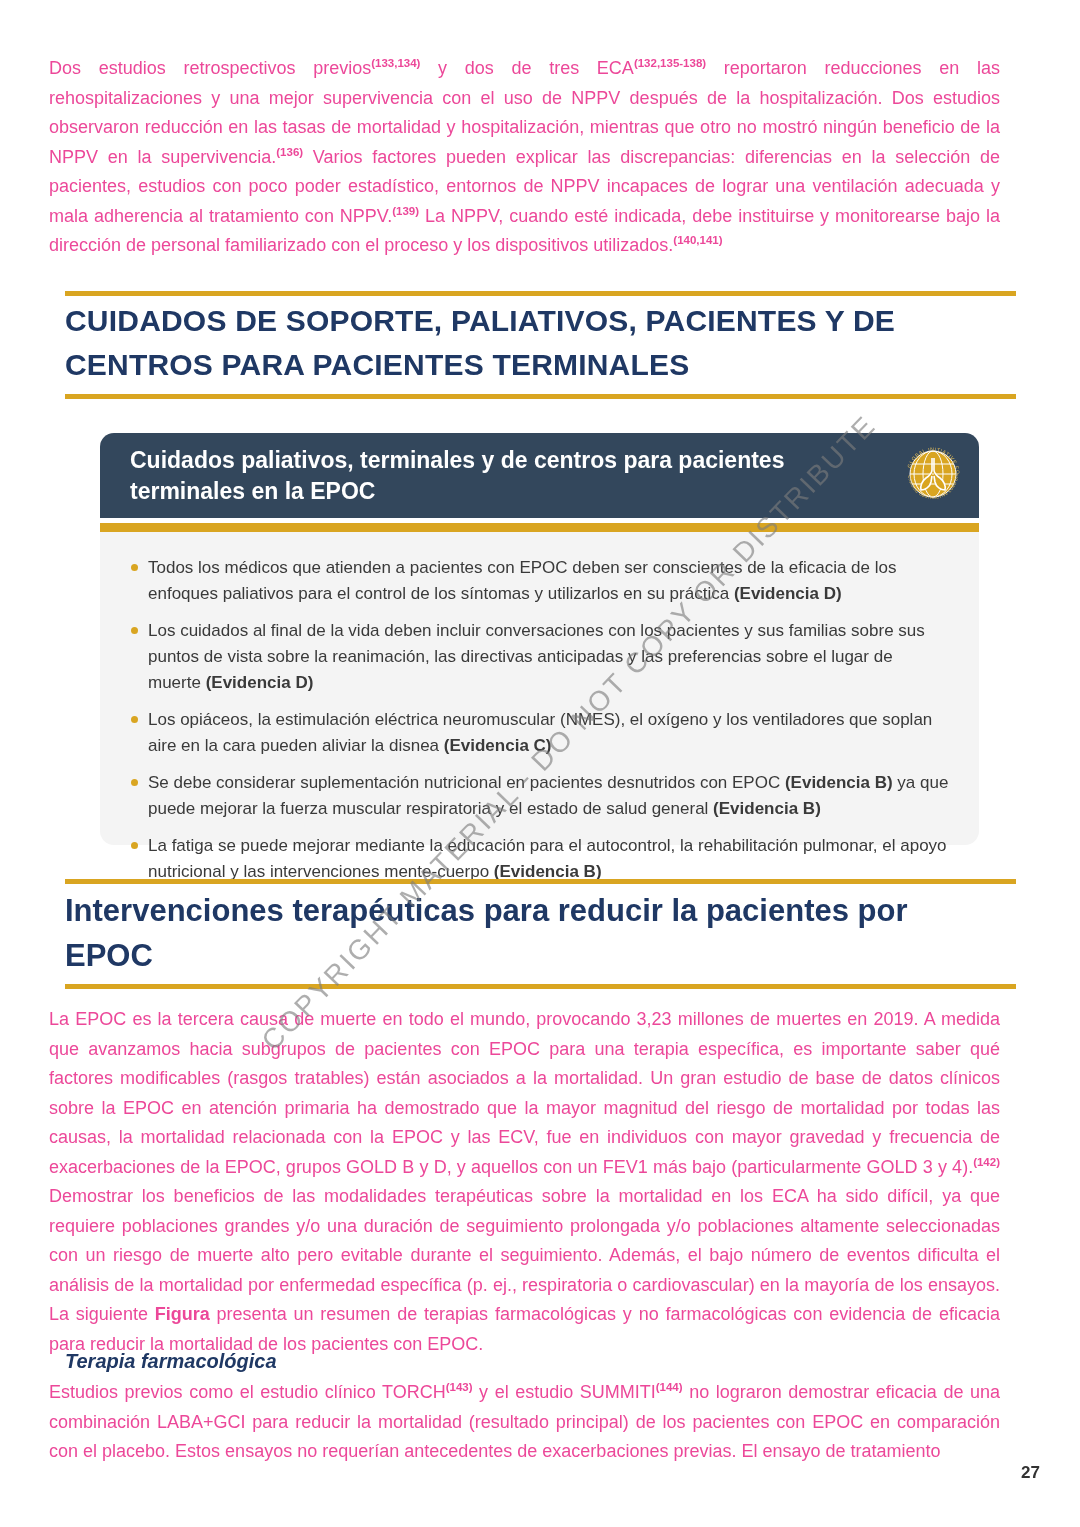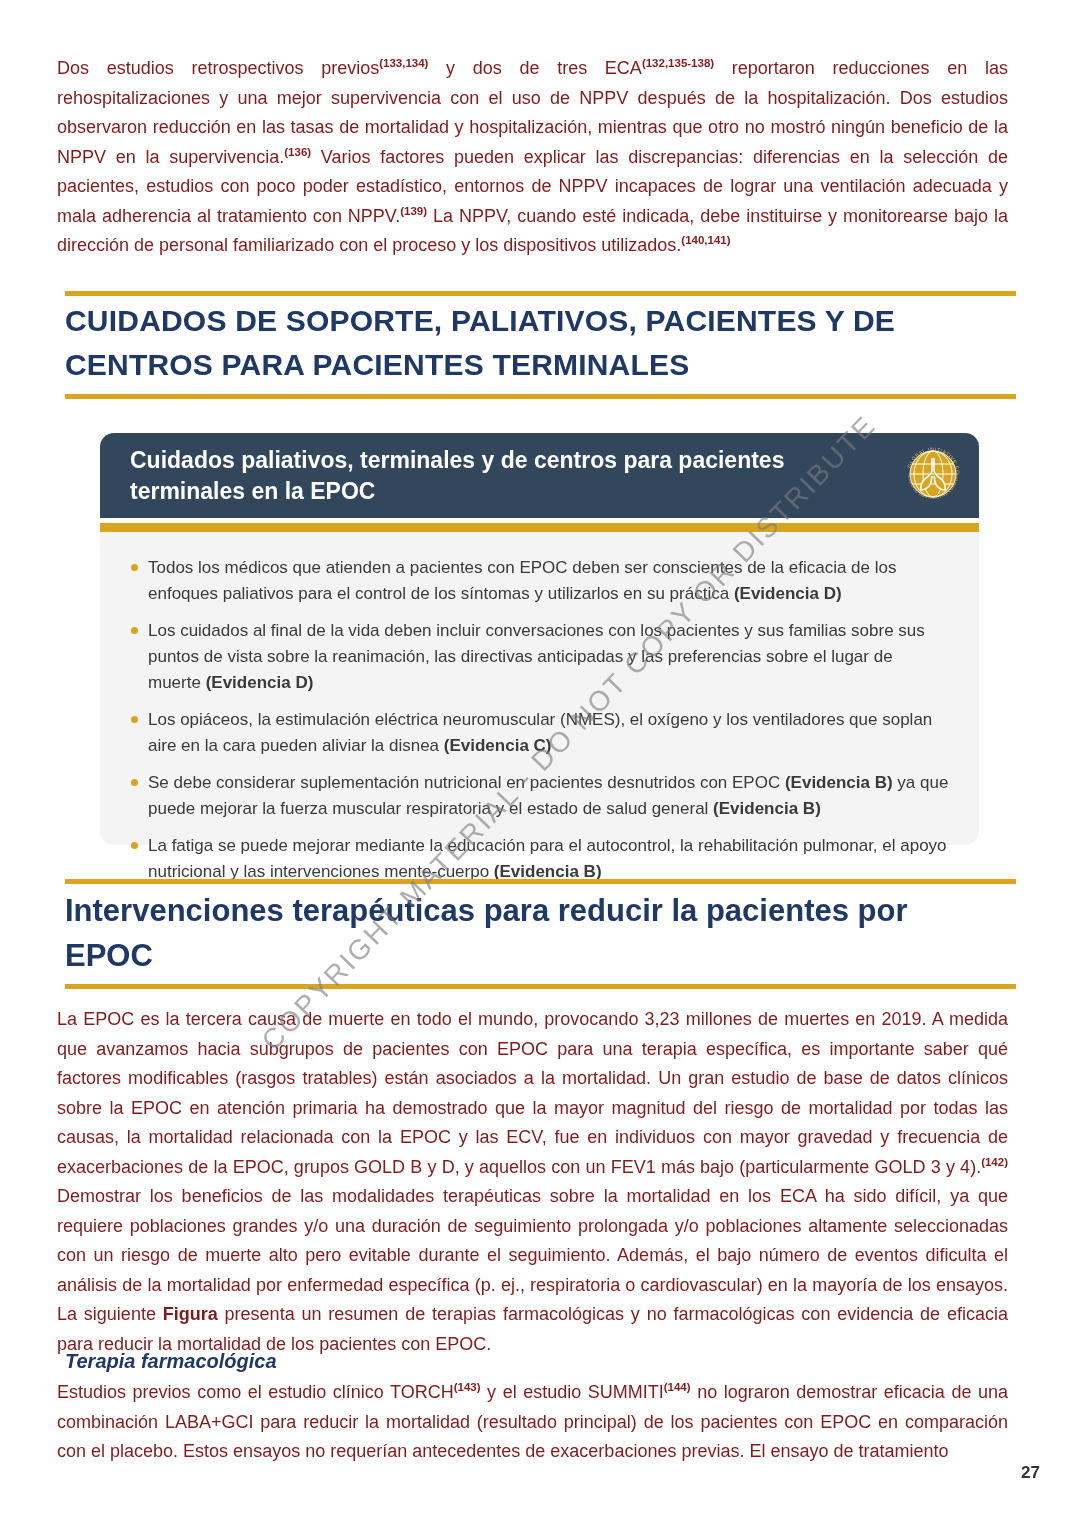--- a/index.html
+++ b/index.html
@@ -3,22 +3,22 @@
 <meta charset="utf-8">
 <style>
   * { margin:0; padding:0; box-sizing:border-box; }
   html,body { background:#e8e8e8; }
   .page {
     position:relative; width:1080px; height:1527px; margin:0 auto;
     background:#ffffff; overflow:hidden;
     font-family:"Liberation Sans", sans-serif; color:#3a3a3a;
   }
   .bodytext {
-    position:absolute; left:57px; width:951px;
-    font-size:18px; line-height:29.5px; text-align:justify; color:#7f1d1d;
+    position:absolute; left:49px; width:951px;
+    font-size:18px; line-height:29.5px; text-align:justify; color:#ec4899;
   }
   sup.ref {
     font-size:11.5px; font-weight:700; line-height:0;
     vertical-align:baseline; position:relative; top:-7px;
   }
   .goldrule { position:absolute; left:65px; width:951px; height:5px; background:#D9A521; }
   .h1 {
     position:absolute; left:65px; width:951px;
     color:#1F3864; font-weight:700; font-size:30px; line-height:44px;
     letter-spacing:0.2px;

